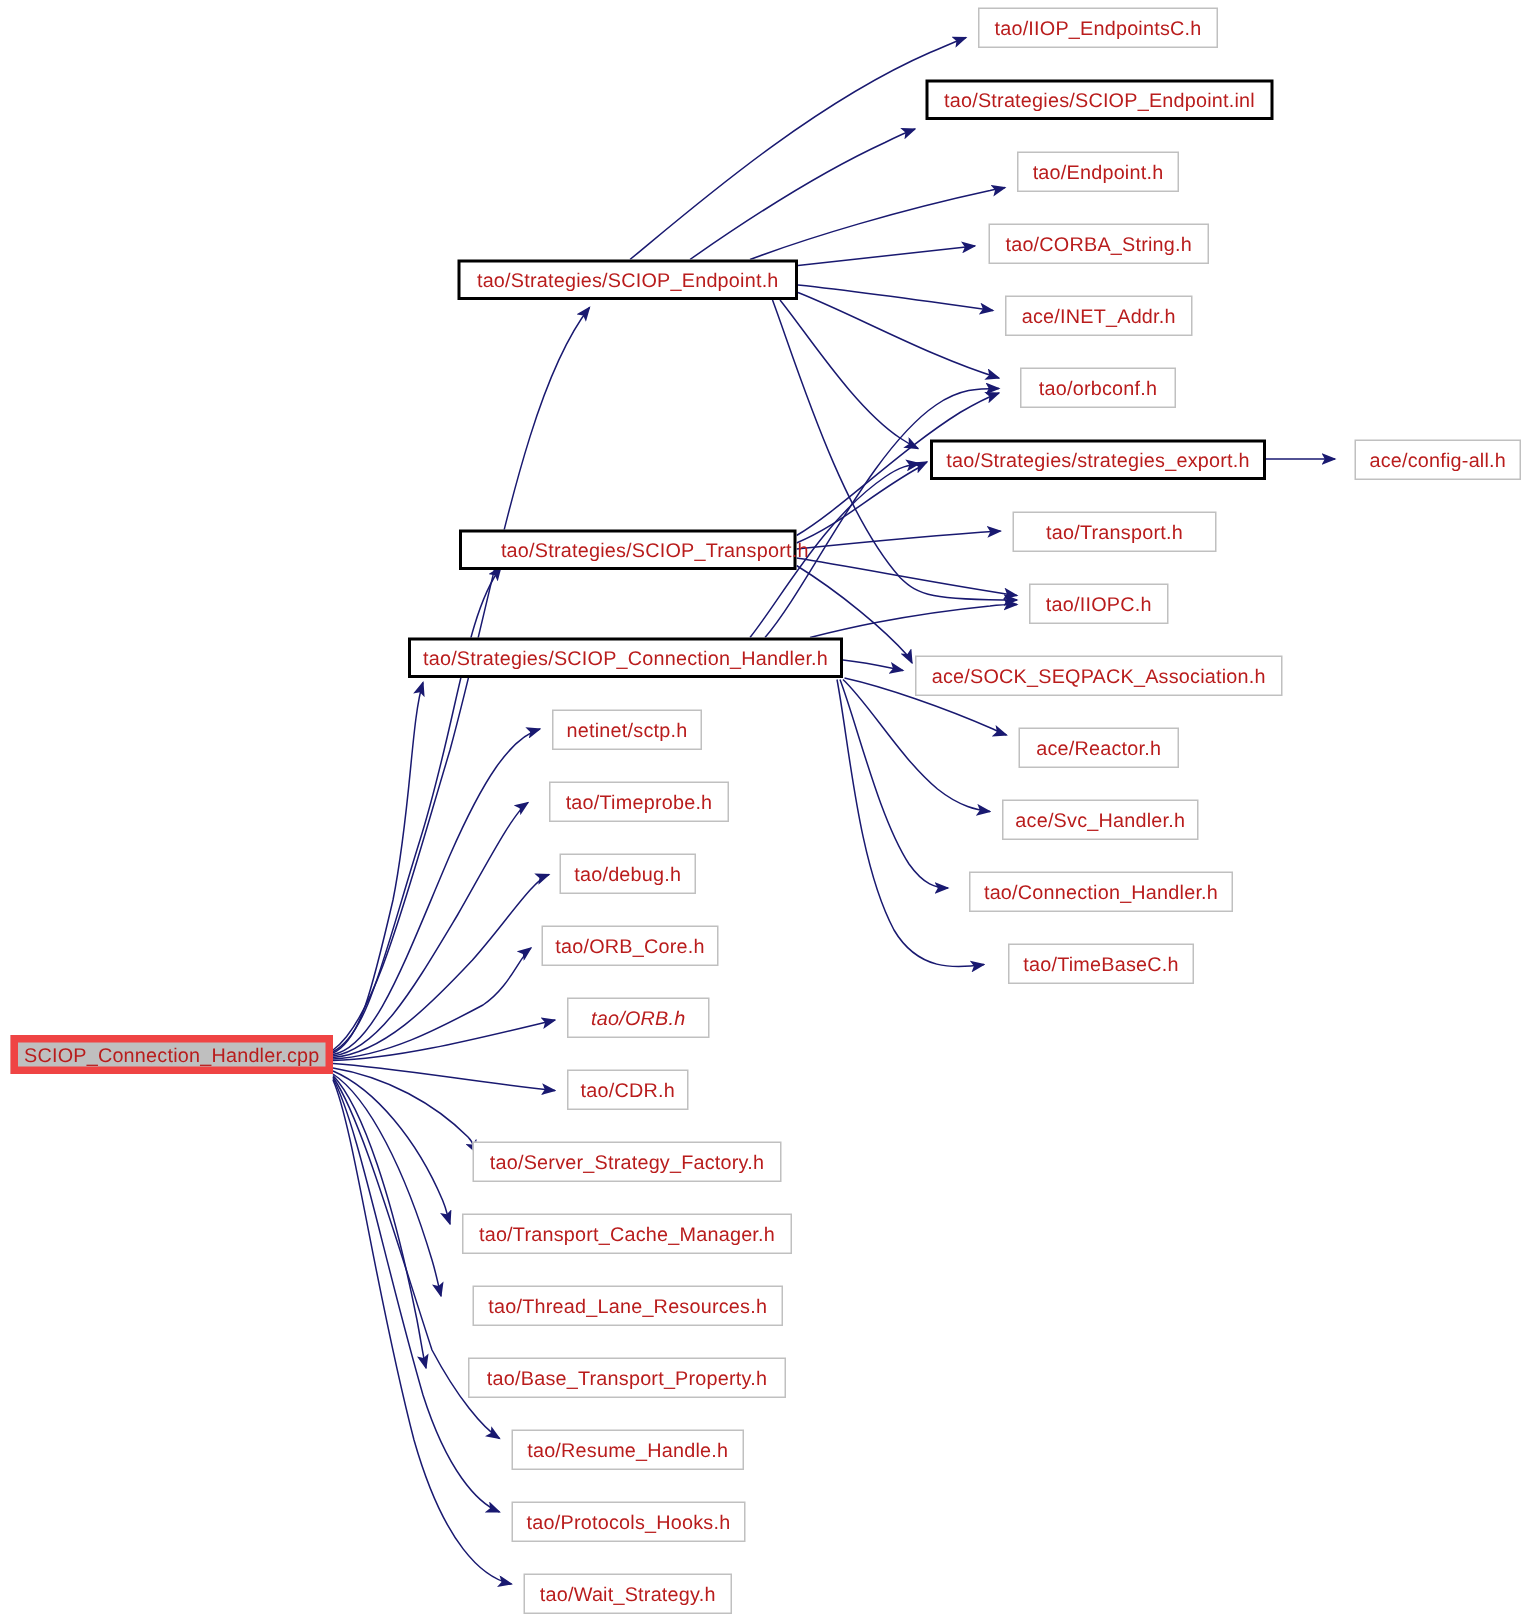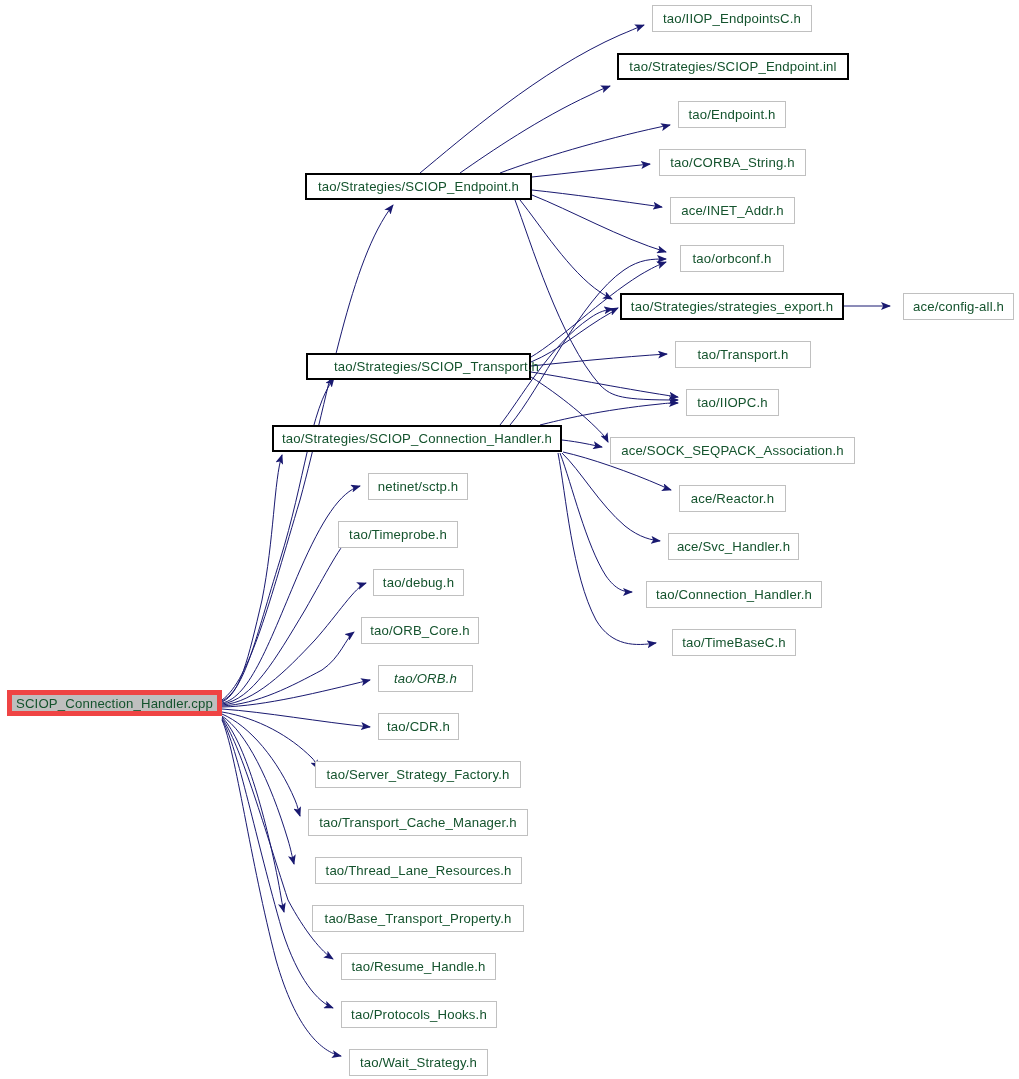--- a/index.html
+++ b/index.html
@@ -26,21 +26,21 @@
   }
   .node-box {
     position: absolute;
     box-sizing: border-box;
     display: flex;
     align-items: center;
     justify-content: center;
     white-space: nowrap;
     background: #ffffff;
     border: 1px solid #c0c0c0;
-    color: #14532d;
+    color: #b91c1c;
     font-size: 13.2px;
     letter-spacing: 0.15px;
     font-family: "Liberation Sans", sans-serif;
   }
   .node-box.bold {
     border: 2px solid #000000;
   }
   .node-box.root {
     border: 5px solid #ef4444;
     background: #bfbfbf;
@@ -154,21 +154,21 @@
       </div>
       <div class="node-box bold" style="left: 306px; top: 353px; width: 225px; height: 27px; padding-left: 36px;">
         <span class="node-label">tao/Strategies/SCIOP_Transport.h</span>
       </div>
       <div class="node-box bold" style="left: 272px; top: 425px; width: 290px; height: 27px;">
         <span class="node-label">tao/Strategies/SCIOP_Connection_Handler.h</span>
       </div>
       <div class="node-box" style="left: 368px; top: 473px; width: 100px; height: 27px;">
         <span class="node-label">netinet/sctp.h</span>
       </div>
-      <div class="node-box" style="left: 338px; top: 521px; width: 120px; height: 27px;">
+      <div class="node-box" style="left: 366px; top: 521px; width: 120px; height: 27px;">
         <span class="node-label">tao/Timeprobe.h</span>
       </div>
       <div class="node-box" style="left: 373px; top: 569px; width: 91px; height: 27px;">
         <span class="node-label">tao/debug.h</span>
       </div>
       <div class="node-box" style="left: 361px; top: 617px; width: 118px; height: 27px;">
         <span class="node-label">tao/ORB_Core.h</span>
       </div>
       <div class="node-box" style="left: 378px; top: 665px; width: 95px; height: 27px; font-style: italic;">
         <span class="node-label">tao/ORB.h</span>

